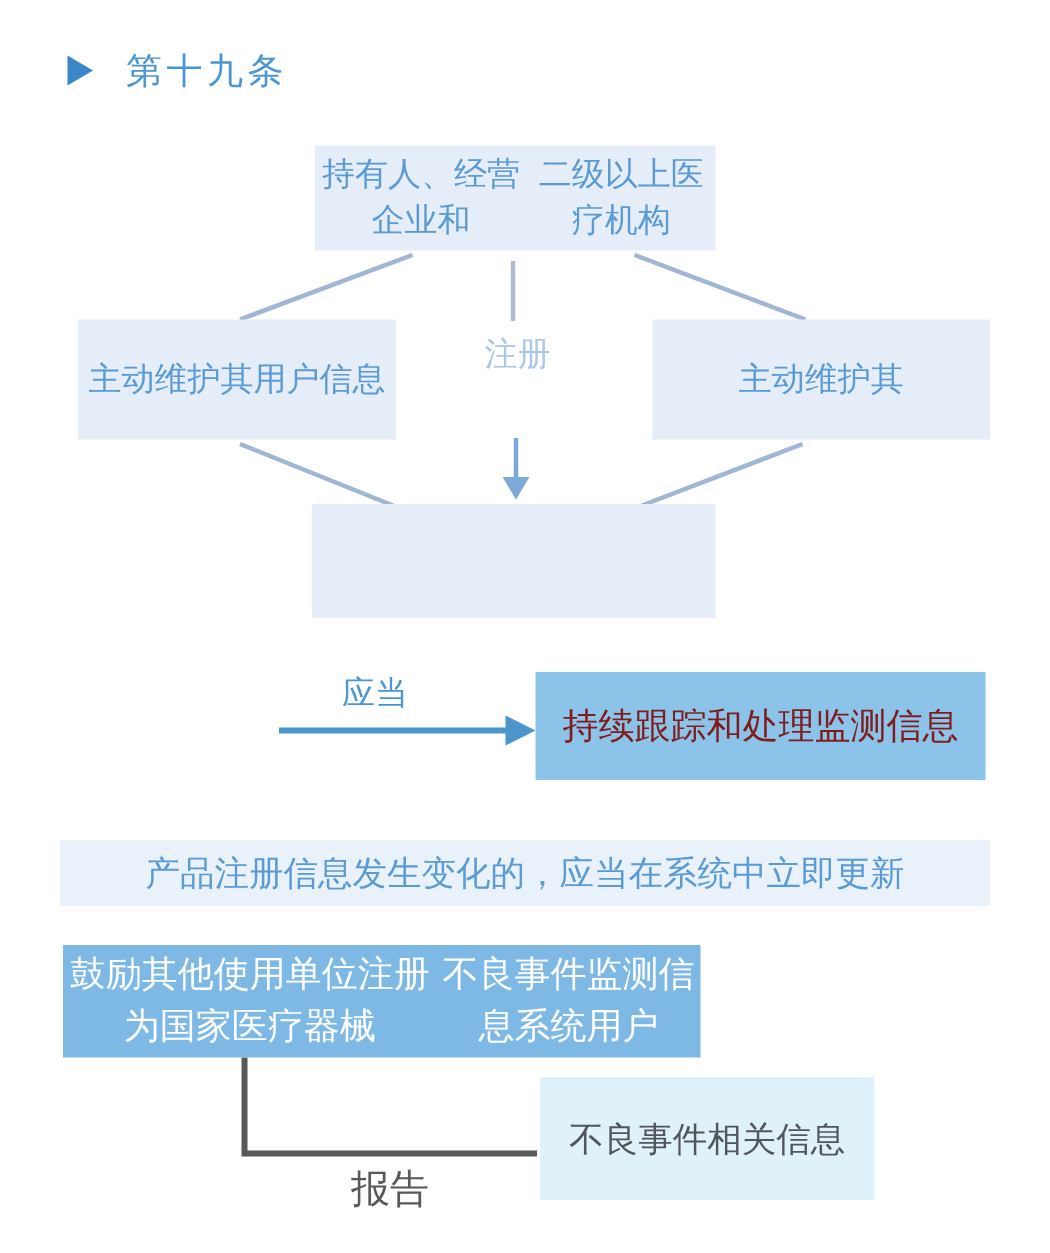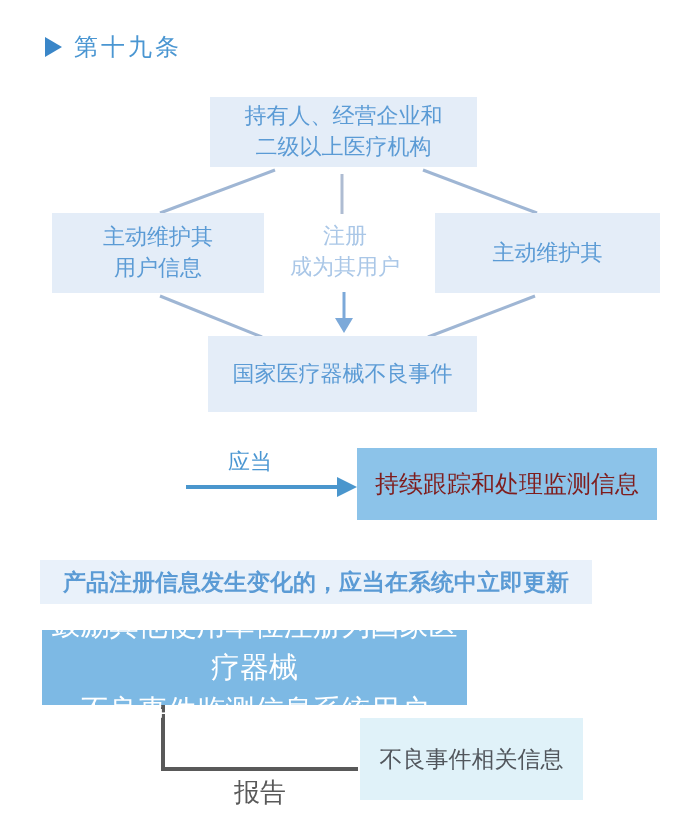--- a/index.html
+++ b/index.html
@@ -16,24 +16,24 @@
   .c-rightarr{ stroke:var(--pill-blue); stroke-width:4; }
   .f-rightarr{ fill:var(--pill-blue); }
   .c-report  { stroke:var(--gray); stroke-width:4; fill:none; }
 
   .header { position:absolute; left:45px; top:31px; display:flex; align-items:center; }
   .tri {
     width:0; height:0;
     border-top:10px solid transparent; border-bottom:10px solid transparent;
     border-left:17px solid var(--triangle-blue);
   }
-  .title { margin-left:12px; font-size:24px; letter-spacing:3px; color:var(--title-blue);text-align:center; }
+  .title { margin-left:22px; font-size:24px; letter-spacing:3px; color:var(--title-blue);text-align:center; }
 
   .fbox {
-    position:absolute; display:flex; flex-direction:column;
+    position:absolute; display:flex; 
     align-items:center; justify-content:center; text-align:center;
     background:var(--box-light-bg); color:var(--box-text-blue);
     font-size:22px; line-height:1.4;
   }
   .fbox-top    { left:210px; top:97px;  width:267px; height:70px; }
   .fbox-left   { left:52px;  top:213px; width:212px; height:80px;text-align:right; }
   .fbox-right  { left:435px; top:213px; width:225px; height:80px; }
   .fbox-bottom { left:208px; top:336px; width:269px; height:76px; }
 
   .center-label {
@@ -52,29 +52,29 @@
     position:absolute; left:195px; top:447px; width:110px; text-align:center;
     color:var(--title-blue); font-size:22px;
   }
   .tracking-box {
     position:absolute; left:357px; top:448px; width:300px; height:72px;
     background:var(--tracking-blue); color:#7f1d1d; font-size:24px;
     display:flex; align-items:center; justify-content:center;
   }
 
   .update-bar {
-    position:absolute; left:40px; top:560px; width:552px; height:44px;
+    position:absolute; left:40px; top:560px; width:620px; height:44px;
     background:var(--bar-bg); color:var(--box-text-blue); font-size:23px;
-    display:flex; align-items:center; justify-content:center;font-weight:bold;
+    display:flex; align-items:center; justify-content:center;
   }
 
   .encourage-box {
     position:absolute; left:42px; top:630px; width:425px; height:75px;
-    background:var(--encourage-blue); color:#ffffff; font-size:29px; line-height:1.45;
-    display:flex; flex-direction:column; align-items:center; justify-content:center;
+    background:var(--encourage-blue); color:#ffffff; font-size:24px; line-height:1.45;
+    display:flex; flex-direction:row; align-items:center; justify-content:center;
     text-align:center;
   }
   .report-label {
     position:absolute; left:205px; top:730px; width:110px; text-align:center;
     color:var(--gray); font-size:26px;margin-top:45px;
   }
   .info-box {
     position:absolute; left:360px; top:718px; width:223px; height:82px;
     background:var(--info-bg); color:var(--dark-text); font-size:23px;
     display:flex; align-items:center; justify-content:center;
@@ -118,29 +118,27 @@
     <span class="blk">二级以上医疗机构</span>
   </div>
 
   <div class="fbox fbox-left">
     <span class="blk">主动维护其</span>
     <span class="blk">用户信息</span>
   </div>
 
   <div class="center-label">
     <span class="blk">注册</span>
-    <span class="blk">成为其用户</span>
   </div>
 
   <div class="fbox fbox-right">
     <span class="blk">主动维护其</span>
   </div>
 
   <div class="fbox fbox-bottom">
-    <span class="blk">国家医疗器械不良事件</span>
   </div>
 
   <div class="should-label">应当</div>
   <div class="tracking-box">持续跟踪和处理监测信息</div>
 
   <div class="update-bar">产品注册信息发生变化的，应当在系统中立即更新</div>
 
   <div class="encourage-box">
     <span class="blk">鼓励其他使用单位注册为国家医疗器械</span>
     <span class="blk">不良事件监测信息系统用户</span>

